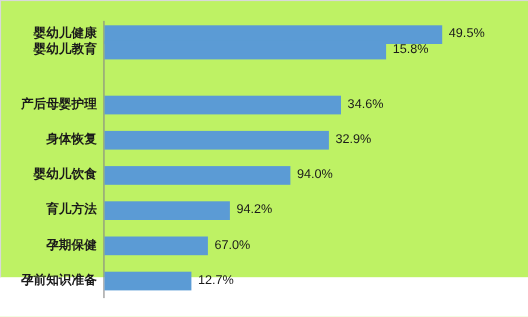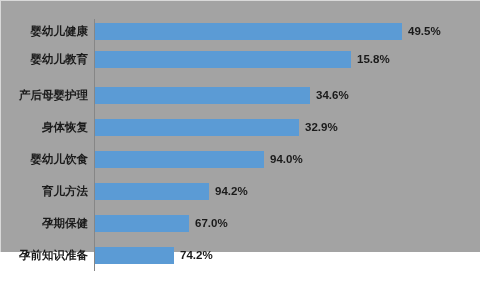--- a/index.html
+++ b/index.html
@@ -12,21 +12,21 @@
     background: #FFFFFF;
     font-family: "Liberation Sans", "DejaVu Sans", sans-serif;
     overflow: hidden;
   }
 
   #chart-frame {
     position: relative;
     box-sizing: border-box;
     width: 480px;
     height: 252px;
-    background: #a3a3a3;
+    background: #bef264;
     border-top: 1px solid #D9D9D9;
     border-left: 1px solid #D9D9D9;
   }
 
   #plot-area {
     position: absolute;
     left: 0;
     top: 0;
     right: 0;
     bottom: 0;
@@ -74,42 +74,42 @@
     top: 0;
     height: 17px;
     background: #5B9BD5;
   }
 
   .bar-value {
     position: absolute;
     top: 0;
     line-height: 17px;
     font-size: 11.5px;
-    font-weight: bold;
+    font-weight: normal;
     color: #1A1A1A;
     white-space: nowrap;
   }
 </style>
 </head>
 <body>
 
 <div id="chart-frame" style="border-top-color: rgb(217, 217, 217); border-left-color: rgb(217, 217, 217);">
   <div id="plot-area">
 
     <div id="category-axis-line" style="background: rgb(134, 134, 134);"></div>
 
     <div class="bar-row" style="top:22px;">
       <div class="category-label" style="color: rgb(26, 26, 26);">婴幼儿健康</div>
       <div class="bar-track">
         <div class="bar-fill" style="width: 307px; background: rgb(91, 155, 213);"></div>
         <div class="bar-value" style="left: 313px; color: rgb(26, 26, 26);">49.5%</div>
       </div>
     </div>
 
-    <div class="bar-row" style="top:50px;">
+    <div class="bar-row" style="top:36px;">
       <div class="category-label" style="color: rgb(26, 26, 26);">婴幼儿教育</div>
       <div class="bar-track">
         <div class="bar-fill" style="width: 256px; background: rgb(91, 155, 213);"></div>
         <div class="bar-value" style="left: 262px; color: rgb(26, 26, 26);">15.8%</div>
       </div>
     </div>
 
     <div class="bar-row" style="top:86px;">
       <div class="category-label" style="color: rgb(26, 26, 26);">产后母婴护理</div>
       <div class="bar-track">
@@ -147,18 +147,18 @@
       <div class="bar-track">
         <div class="bar-fill" style="width: 94px; background: rgb(91, 155, 213);"></div>
         <div class="bar-value" style="left: 100px; color: rgb(26, 26, 26);">67.0%</div>
       </div>
     </div>
 
     <div class="bar-row" style="top:246px;padding-left:11px;">
       <div class="category-label" style="color: rgb(26, 26, 26);">孕前知识准备</div>
       <div class="bar-track">
         <div class="bar-fill" style="width: 79px; background: rgb(91, 155, 213);"></div>
-        <div class="bar-value" style="left: 85px; color: rgb(26, 26, 26);">74.2%</div>
+        <div class="bar-value" style="left: 85px; color: rgb(26, 26, 26);">12.7%</div>
       </div>
     </div>
 
   </div>
 </div>
 
 </body></html>

